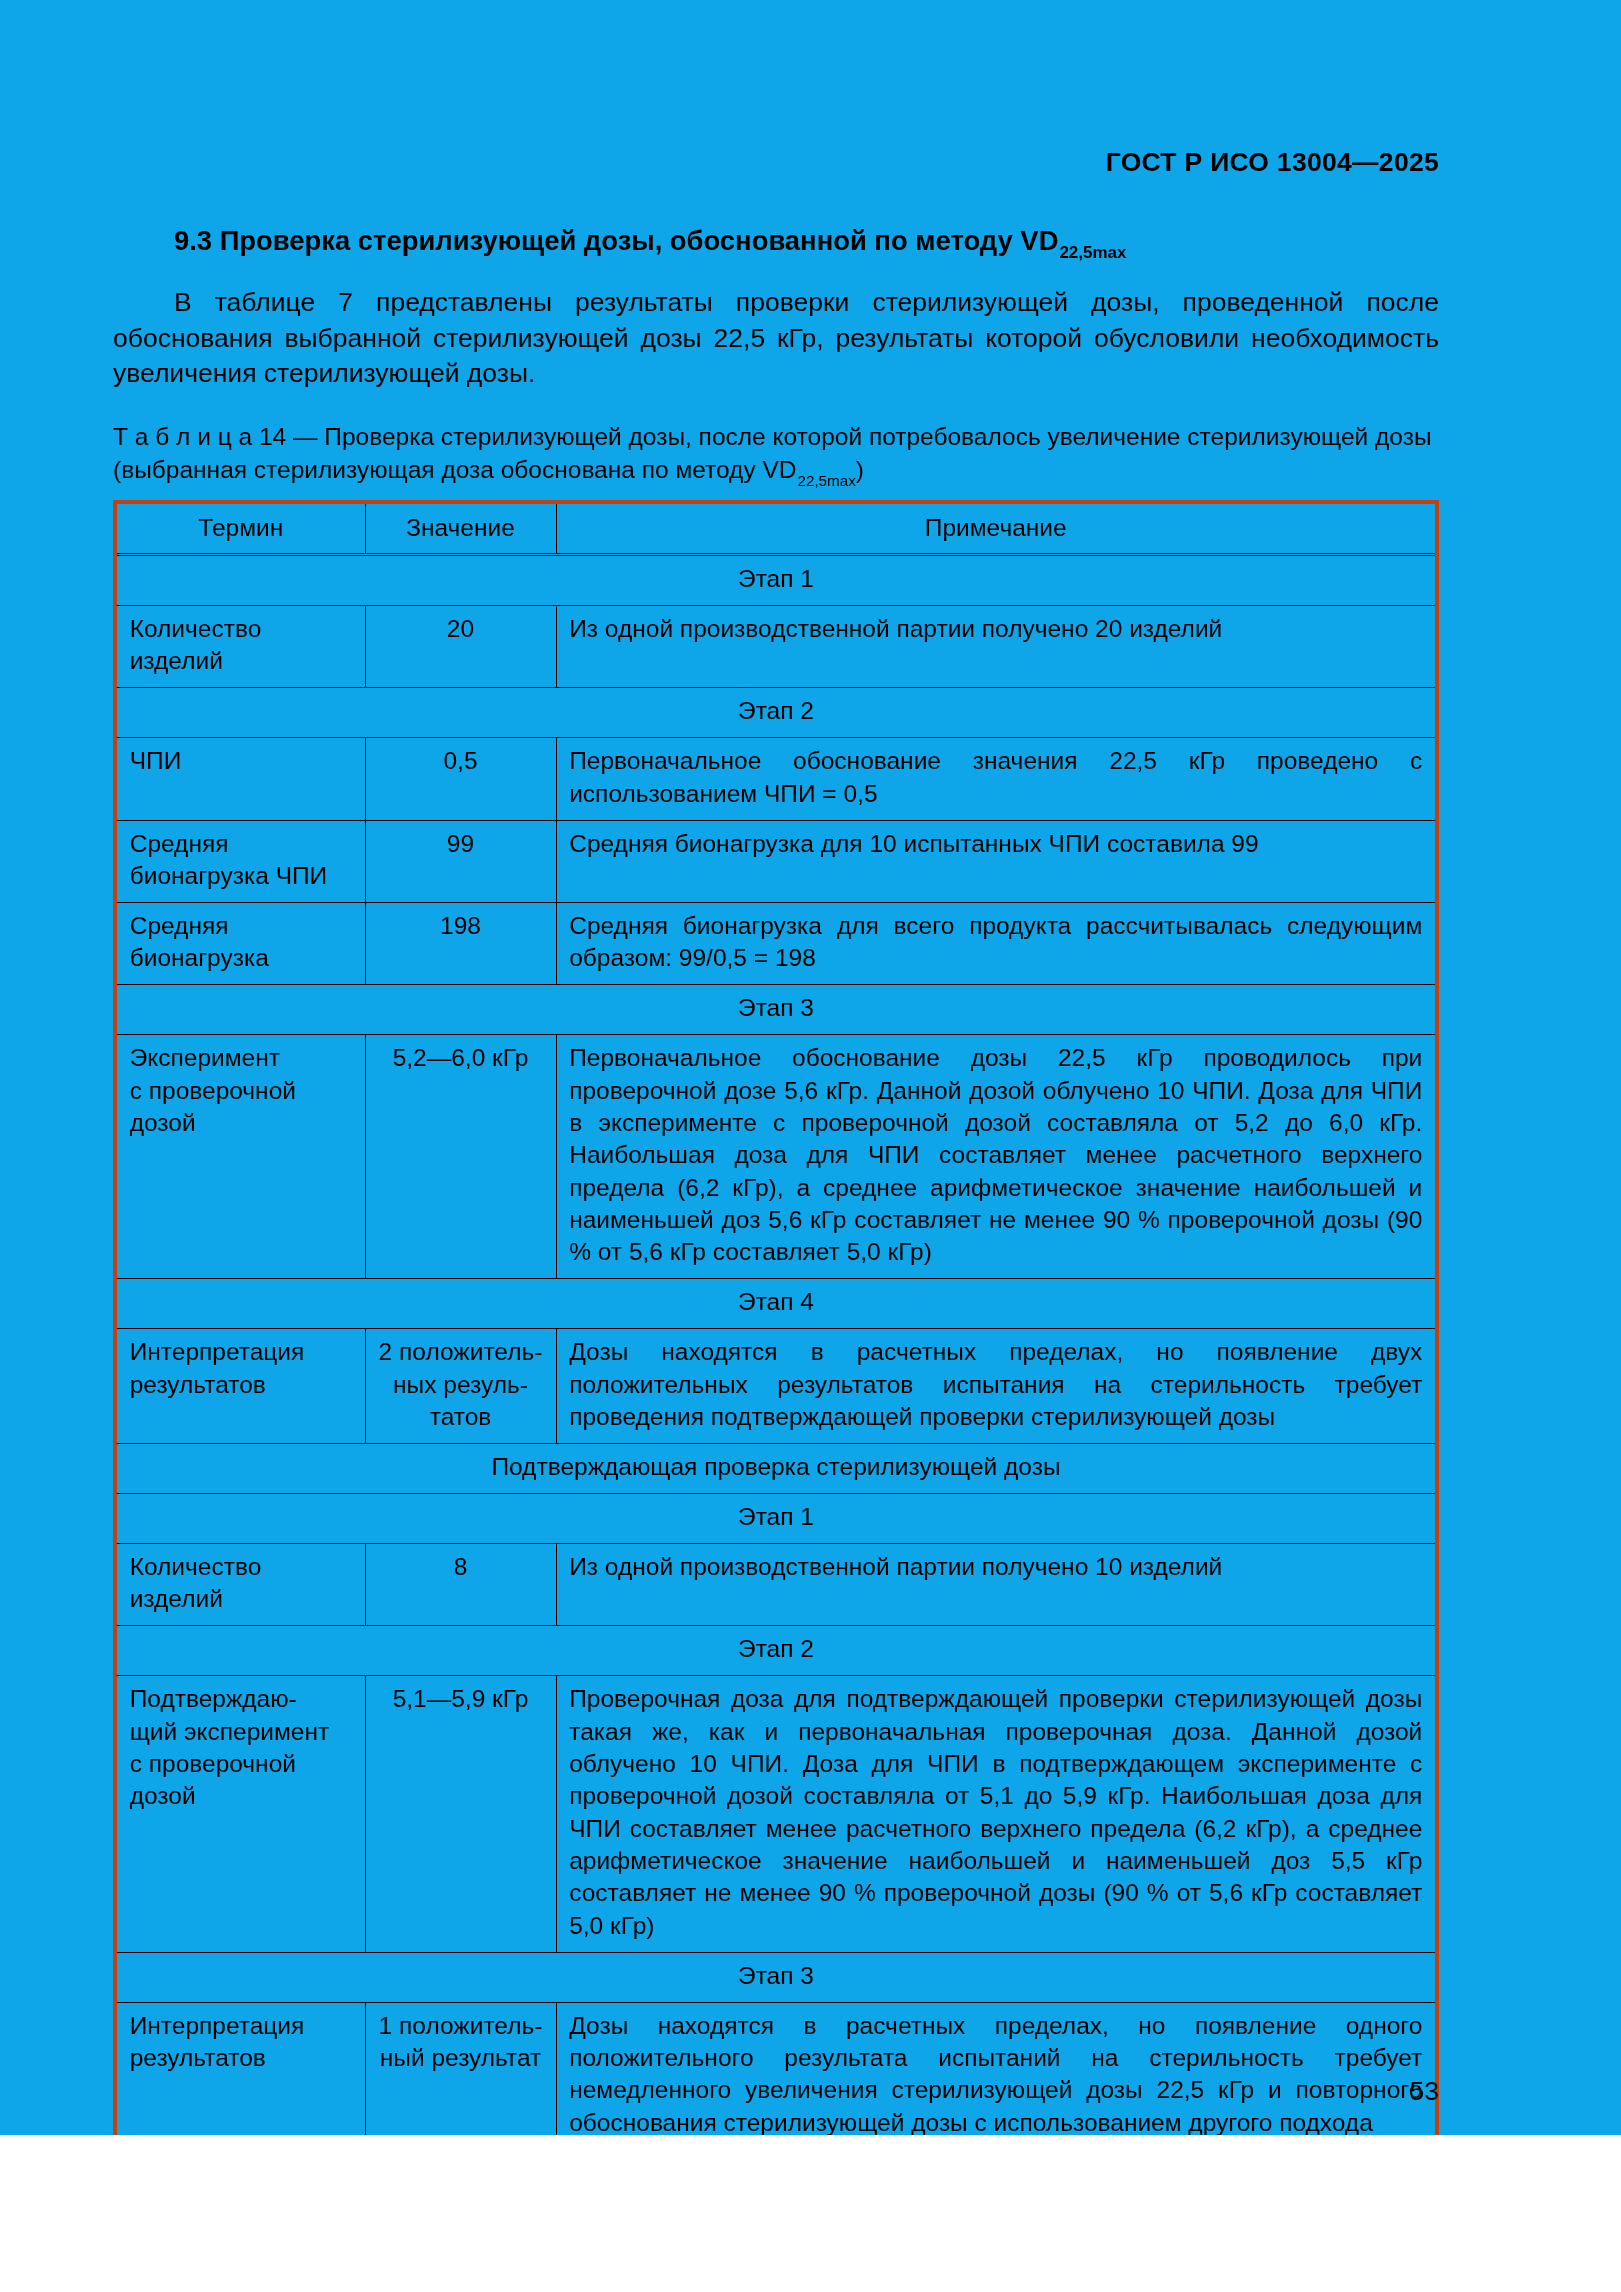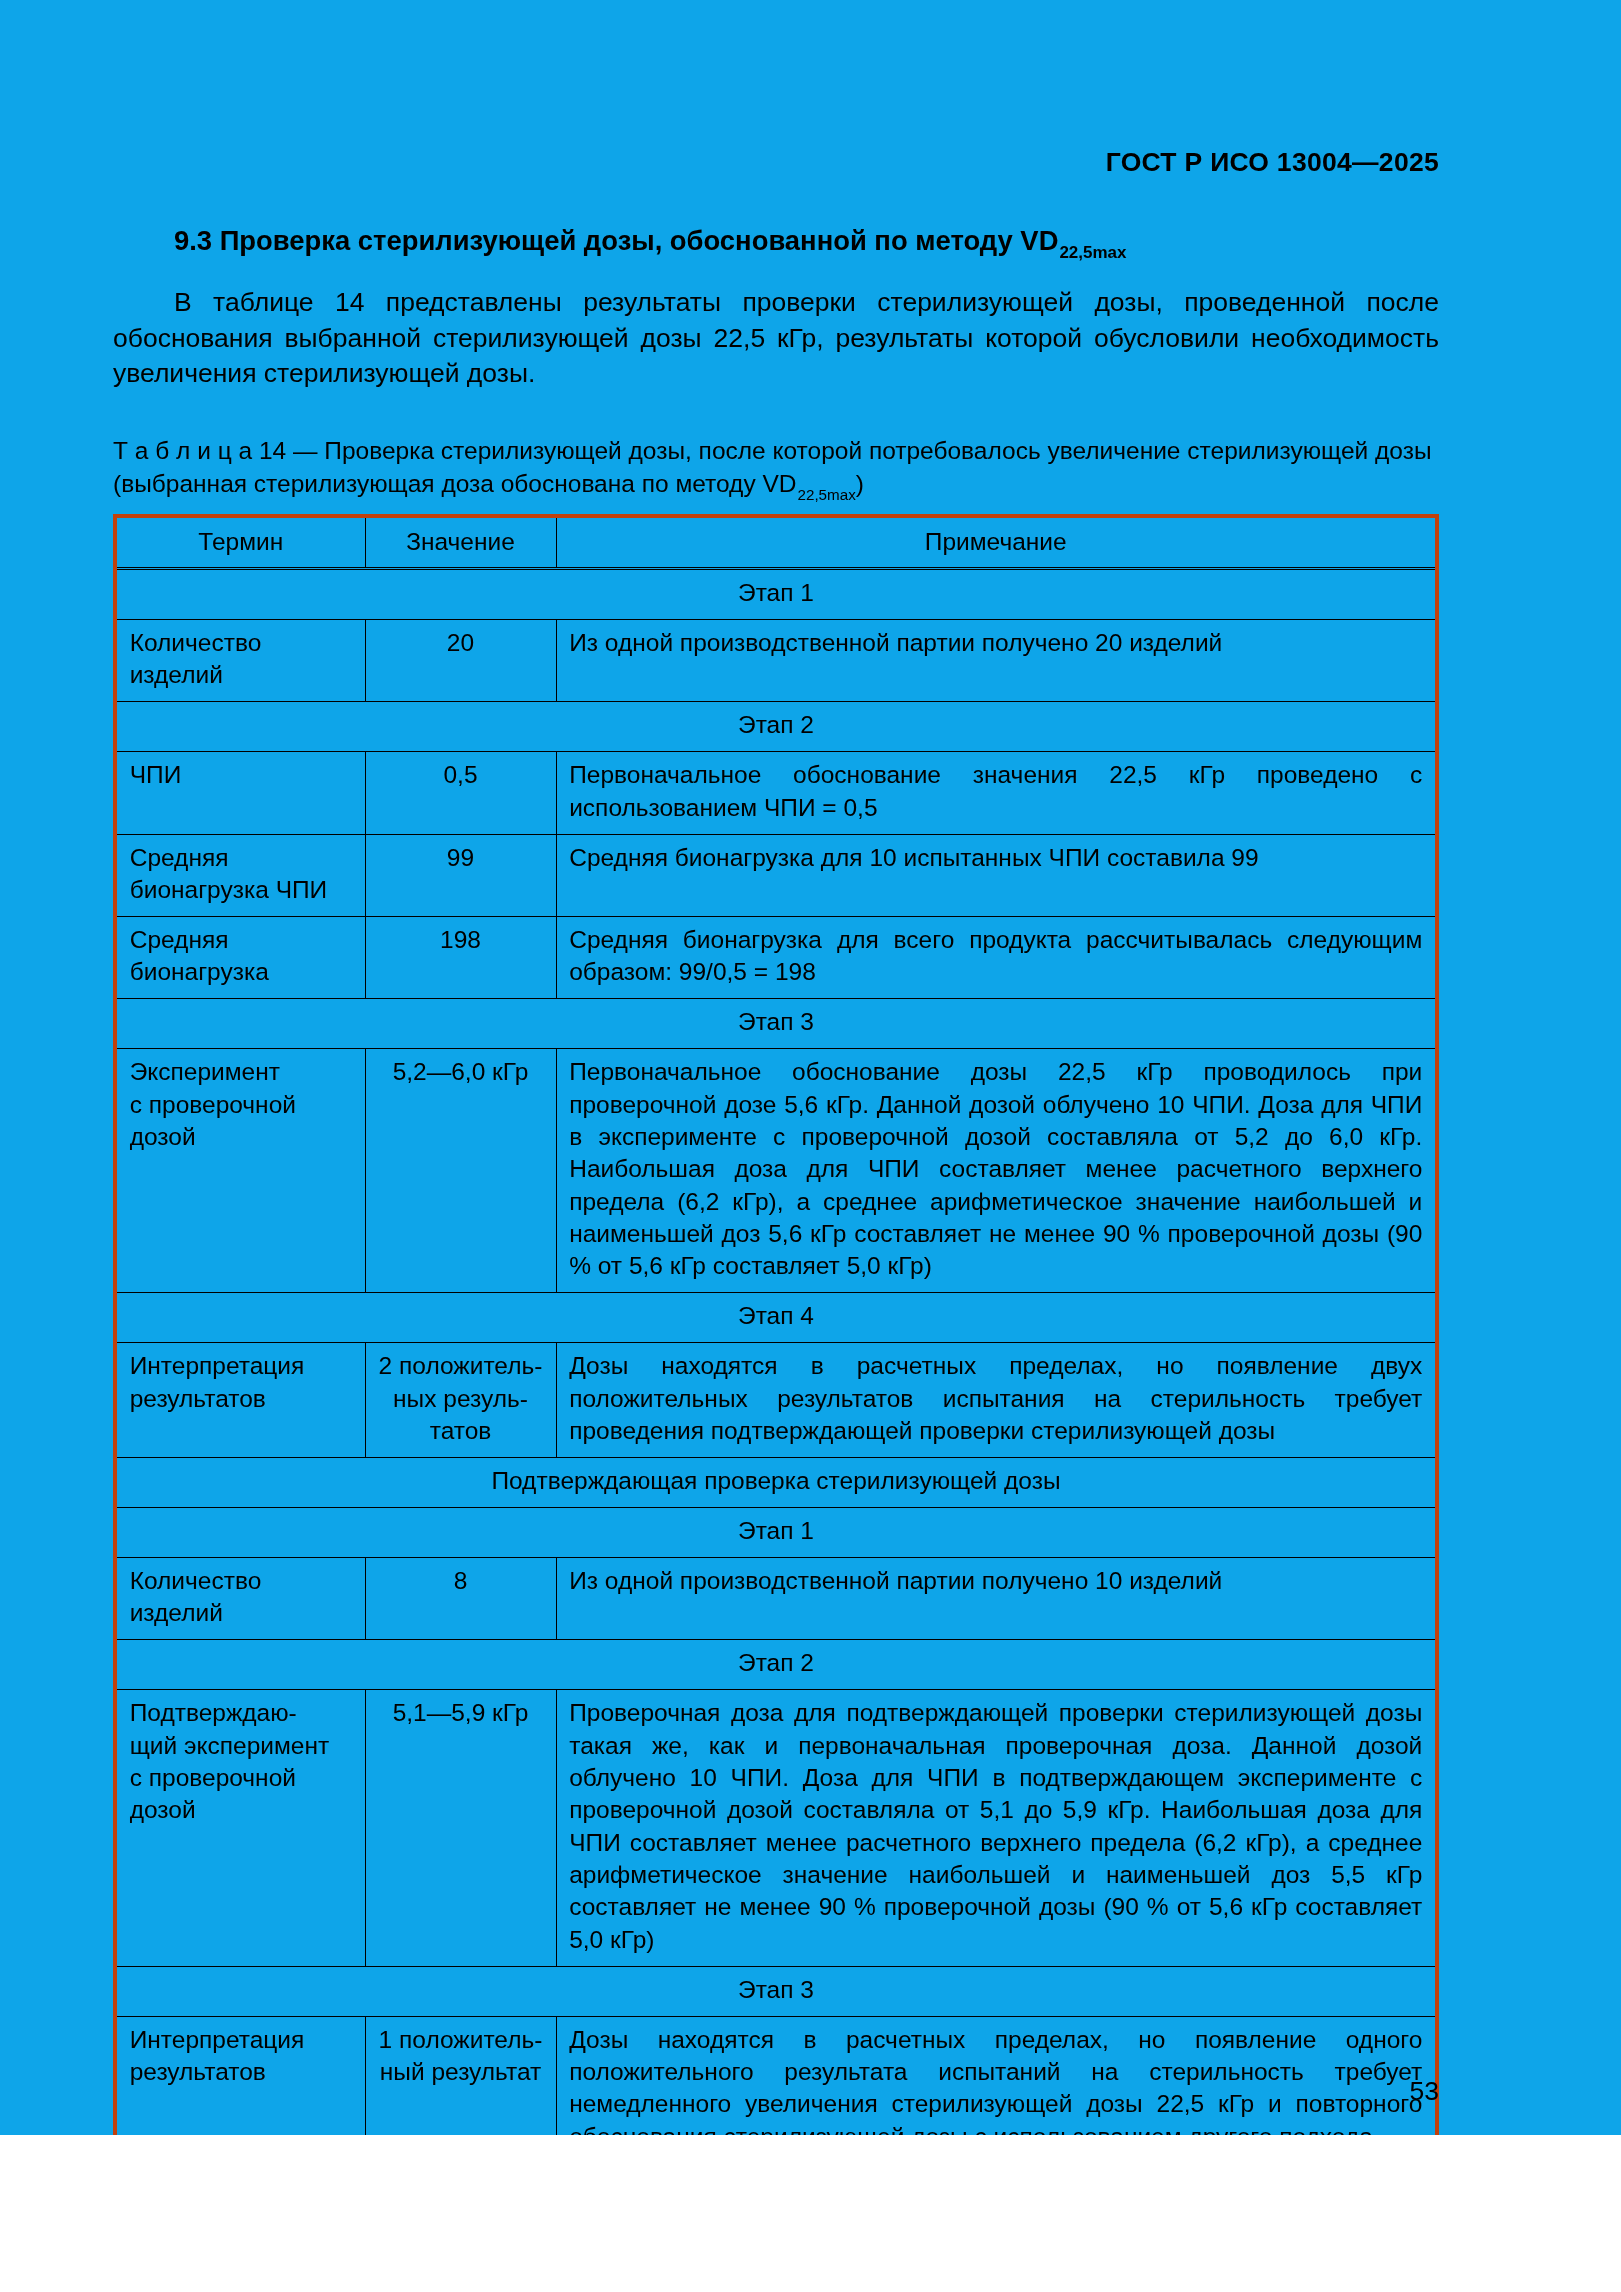--- a/index.html
+++ b/index.html
@@ -36,21 +36,21 @@
     line-height: 1.3;
   }
   .body-paragraph {
     margin-top: 23.5px;
     font-size: 26.5px;
     line-height: 1.34;
     text-align: justify;
     text-indent: 61px;
   }
   .table-caption {
-    margin-top: 42px;
+    margin-top: 28px;
     font-size: 24.5px;
     line-height: 1.36;
     text-align: left;
   }
   .vdstack {
     display: inline-flex;
     flex-direction: row;
     align-items: flex-start;
     font-size: 62%;
     line-height: 1.02;
@@ -110,21 +110,21 @@
 <div class="page">
   <div class="content">
 
     <div class="doc-header">ГОСТ Р ИСО 13004—2025</div>
 
     <h2 class="section-heading"><span>9.3 Проверка стерилизующей дозы, обоснованной по методу VD</span><span class="vdstack">
           <span class="vd-sup">22,5</span>
           <span class="vd-sub">max</span>
         </span></h2>
 
-    <p class="body-paragraph">В таблице 14 представлены результаты проверки стерилизующей дозы, проведенной после обоснования выбранной стерилизующей дозы 22,5 кГр, результаты которой обусловили необходимость увеличения стерилизующей дозы.</p>
+    <p class="body-paragraph">В таблице 7 представлены результаты проверки стерилизующей дозы, проведенной после обоснования выбранной стерилизующей дозы 22,5 кГр, результаты которой обусловили необходимость увеличения стерилизующей дозы.</p>
 
     <p class="table-caption"><span>Т а б л и ц а   14 — Проверка стерилизующей дозы, после которой потребовалось увеличение стерилизующей дозы (выбранная стерилизующая доза обоснована по методу VD</span><span class="vdstack">
           <span class="vd-sup">22,5</span>
           <span class="vd-sub">max</span>
         </span><span>)</span></p>
 
     <table class="data-table">
       <colgroup>
         <col class="col-term">
         <col class="col-value">

